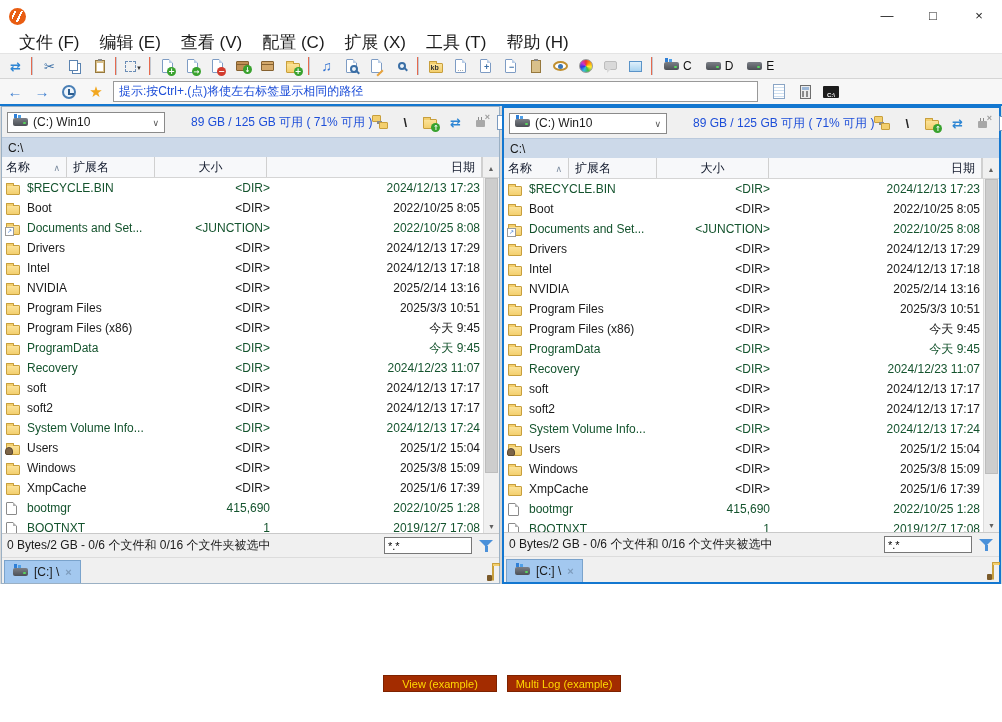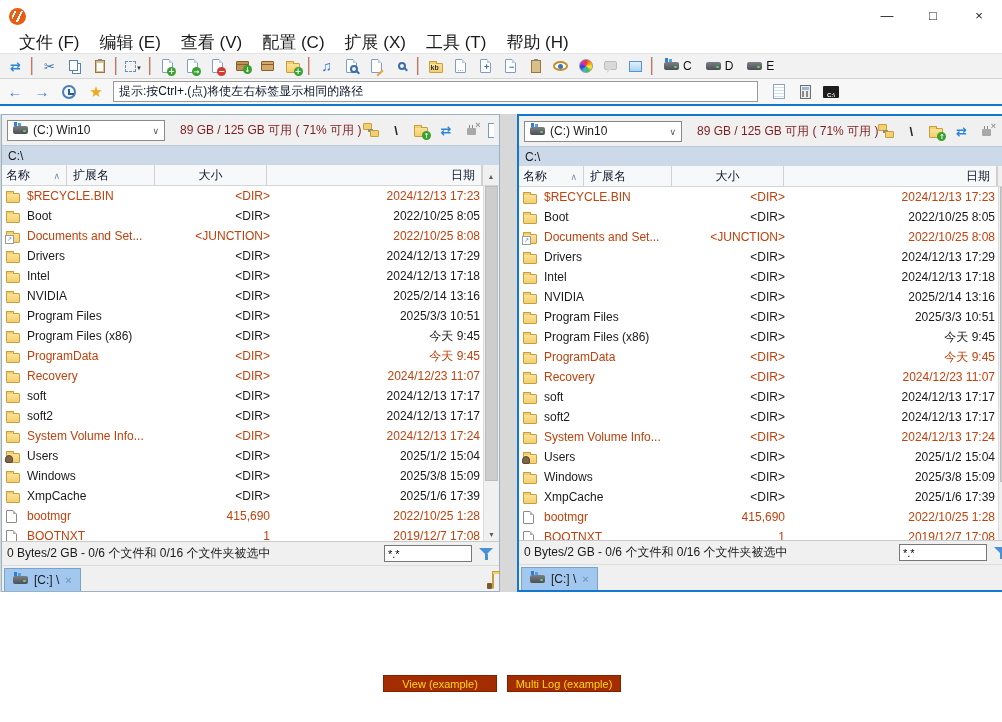--- a/index.html
+++ b/index.html
@@ -101,45 +101,45 @@
   .bdg.red{background:#d23b2e}
   .bdg-plus::before{content:"+"}
   .bdg-arrow::before{content:"→";font-size:7px}
   .bdg-minus::before{content:"−"}
   .bdg-down::before{content:"↓";font-size:7px}
   .bdg-up::before{content:"↑";font-size:7px}
 
   
   .addressbar{height:25px;display:flex;align-items:center;background:#f7f7f7;padding-left:5px;gap:7px}
   .ab-btn{width:20px;display:flex;justify-content:center;align-items:center}
-  .addr-input{flex:0 0 645px;height:21px;border:1px solid #999;font-size:12px;padding:0 5px;font-family:inherit;background:#fff;color:#0f172a}
+  .addr-input{flex:0 0 645px;height:21px;border:1px solid #999;font-size:12px;padding:0 5px;font-family:inherit;background:#fff;color:#1d4ed8}
   .addr-right{display:flex;align-items:center;gap:10px;margin-left:6px}
   .accent{height:2px;background:#1377d0}
 
   
-  .workspace{position:absolute;left:0;top:114px;width:1002px;height:478px;background:#d8d8d8;display:flex;gap:17px;padding:0 1px}
+  .workspace{position:absolute;left:0;top:106px;width:1002px;height:478px;background:#d8d8d8;display:flex;gap:2px;padding:0 1px}
   .pane{width:499px;height:478px;background:#fff;display:flex;flex-direction:column;border:1px solid #9ab0c4}
   .pane.active{border:2px solid #1377d0}
   .drivebar{height:30px;background:#f0f0f0;display:flex;align-items:center;padding:0 5px;flex:0 0 30px}
   .drive-select{width:158px;height:21px;background:#fff;border:1px solid #8a8a8a;display:flex;align-items:center;padding:0 5px;gap:5px;flex:0 0 158px}
   .ds-label{flex:1;white-space:nowrap;overflow:hidden}
-  .free{margin-left:15px;white-space:nowrap;color:#7f1d1d}
+  .free{margin-left:26px;white-space:nowrap;color:#1d4ed8}
   .drive-tools{margin-left:auto;display:flex;align-items:center;gap:9px}
   .tbtn{display:flex;align-items:center;justify-content:center;min-width:16px;height:20px}
   .pathbar{height:20px;background:#ccd9e9;border-top:1px solid #bac9dc;display:flex;align-items:center;padding:0 6px;flex:0 0 20px}
   .colheader{height:21px;background:#f7f8fa;display:flex;align-items:stretch;color:#0f172a;border-bottom:1px solid #d5d5d5;flex:0 0 21px}
   .ch{display:flex;align-items:center;padding:0 6px;border-right:1px solid #d0d0d0;white-space:nowrap}
   .ch-name{width:65px;justify-content:space-between;padding-left:4px}
   .ch-ext{width:88px}
   .ch-size{width:112px;justify-content:center}
   .ch-date{flex:1;justify-content:flex-end}
   .ch-scroll{width:17px;justify-content:center;border-right:none;border-left:1px solid #d0d0d0;background:#f0f0f0;padding:0}
   .filelist{flex:1;overflow:hidden;position:relative;padding-right:17px}
   .row{height:20px;display:flex;align-items:center;padding-left:4px;color:#1a1a1a}
-  .row.dim{color:#c2410c}
+  .row.dim{color:#14532d}
   .cell-icon{width:21px;display:flex;flex:0 0 21px}
   .cell-name{flex:1;min-width:0;white-space:nowrap;overflow:hidden}
   .cell-size{flex:0 0 98px;text-align:right;white-space:nowrap}
   .cell-date{flex:0 0 212px;text-align:right;white-space:nowrap;padding-right:2px}
   .vscroll{position:absolute;right:0;top:0;bottom:0;width:16px;background:#f0f0f0;border-left:1px solid #dcdcdc}
   .sthumb{position:absolute;top:0;left:1px;right:1px;height:295px;background:#cdcdcd;border:1px solid #bdbdbd}
   .sdown{position:absolute;bottom:0;left:0;width:100%;height:16px;display:flex;align-items:center;justify-content:center}
   .statusbar{height:24px;background:#f0f0f0;border-top:1px solid #c9c9c9;display:flex;align-items:center;padding:0 5px;gap:6px;flex:0 0 24px}
   .status-text{flex:1;white-space:nowrap;overflow:hidden}
   .filter-input{width:88px;height:17px;border:1px solid #777;font-size:11px;padding:0 3px;font-family:inherit}

